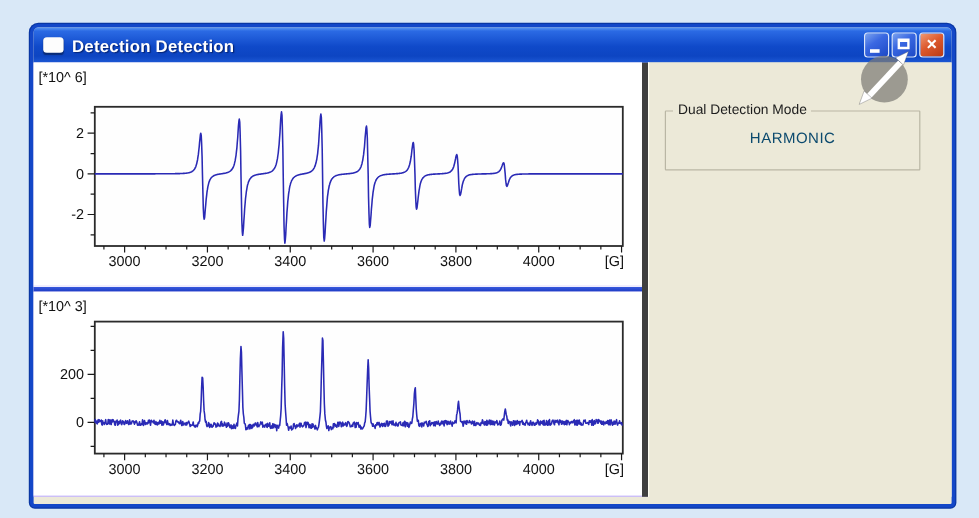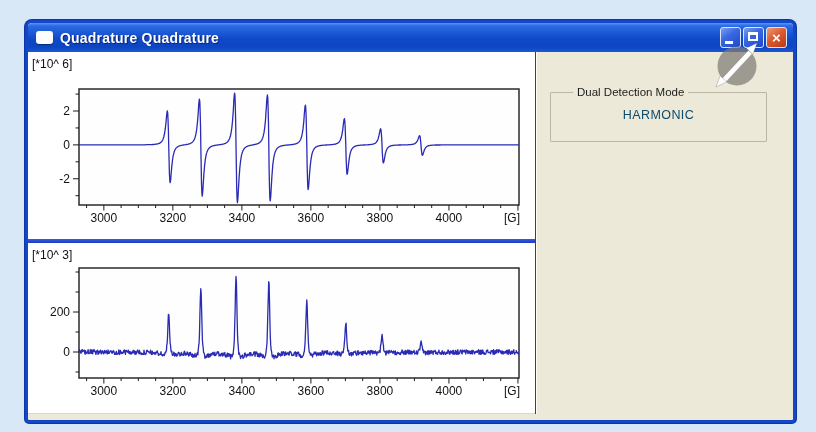--- a/index.html
+++ b/index.html
@@ -20,43 +20,43 @@
   .btn{width:21px;height:21px;border-radius:3px;border:1px solid #dce6fa;padding:0;
        position:relative;cursor:pointer;}
   .btn.minb,.btn.maxb{background:linear-gradient(145deg,#7aa2ef 0%,#3a68e2 40%,#1d49c6 100%);}
   .btn.closeb{background:linear-gradient(145deg,#f09a74 0%,#dd5a2e 45%,#b93a14 100%);}
   .glyph-min{position:absolute;left:4px;bottom:3px;width:8px;height:3px;background:#fff;}
   .glyph-max{position:absolute;left:4px;top:4px;width:10px;height:9px;
              border:2px solid #fff;border-top-width:3px;box-sizing:border-box;}
   .glyph-x{position:absolute;left:0;top:0;width:100%;height:100%;color:#fff;
            font-size:15px;font-weight:bold;line-height:19px;text-align:center;}
   .content{display:flex;height:362px;}
-  .plots{width:507px;background:#fde047;border-right:1px solid #404040;flex:0 0 auto;}
+  .plots{width:507px;background:#c4b5fd;border-right:5px solid #404040;flex:0 0 auto;}
   .chart{position:relative;background:#ffffff;}
   .chart-upper{height:186px;}
   .chart-lower{height:170px;}
   .divider{height:5px;background:linear-gradient(180deg,#3a5ade,#1c3cc4);
            border-top:1px solid #fff;box-sizing:border-box;}
   .side{flex:1 1 auto;background:#ece9d8;position:relative;border-left:1px solid #fffdf2;}
   .groupbox{margin:34px 26px 0 13px;border:1px solid #b9b6a4;border-radius:1px;
             height:48px;padding:4px 6px 2px 6px;}
-  .groupbox legend{font-size:11.5px;color:#1d1d1d;padding:0 4px;margin-left:16px;}
+  .groupbox legend{font-size:11.5px;color:#1d1d1d;padding:0 4px;margin-left:0;}
   .mode-value{text-align:center;font-size:12.5px;color:#0c4a6e;margin-top:6px;letter-spacing:.4px;}
   .cursor-overlay{position:absolute;left:700px;top:29px;width:72px;height:76px;
                   z-index:50;pointer-events:none;}
   svg text{font-family:"Liberation Sans",sans-serif;}
 </style>
 </head>
 <body>
 
 <div class="page">
   <div class="window">
     <div class="titlebar">
       <span class="win-icon"></span>
-      <span class="title">Quadrature Quadrature</span>
+      <span class="title">Detection Detection</span>
       <div class="controls">
         <button class="btn minb">
           <span class="glyph-min"></span>
         </button>
         <button class="btn maxb">
           <span class="glyph-max"></span>
         </button>
         <button class="btn closeb">
           <span class="glyph-x">×</span>
         </button>

